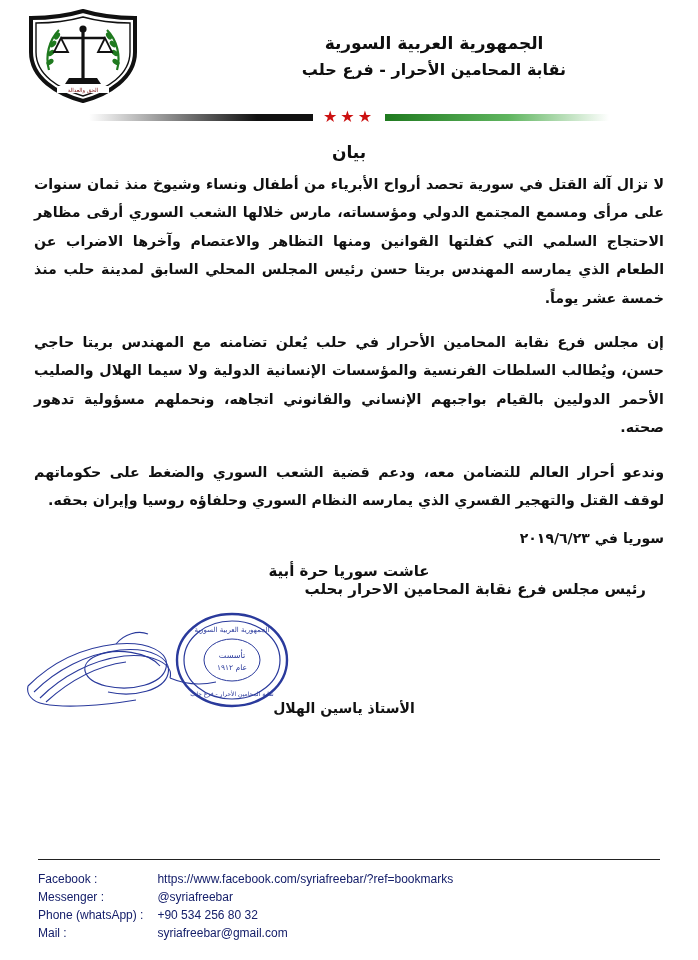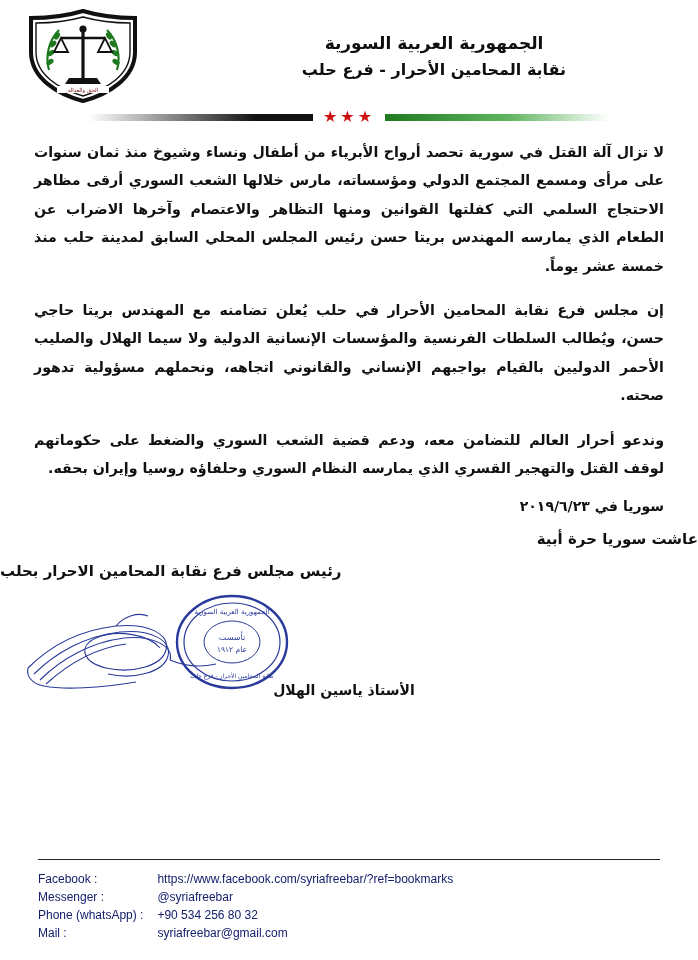--- a/index.html
+++ b/index.html
@@ -115,27 +115,28 @@
   .date-line {
     direction: rtl;
     text-align: right;
     padding: 0 34px;
     font-size: 14px;
     font-weight: bold;
     margin: 6px 0 16px 0;
   }
   .slogan {
     direction: rtl;
+    text-align: center;
     font-size: 15px;
     font-weight: bold;
-    margin: 10px 0 14px 0;
+    margin: 10px 0 0 0;
   }
   .signer-title {
     direction: rtl;
-    text-align: left;
+    text-align: right;
     font-size: 15px;
     font-weight: bold;
     margin: 0 0 0 0;
     padding-right: 52px;
   }
 
   
   .sign-area {
     position: relative;
     height: 140px;
@@ -244,20 +245,21 @@
       <div class="line2">نقابة المحامين الأحرار - فرع حلب</div>
     </div>
   </div>
 
   <div class="divider-row">
     <div class="bar left"></div>
     <div class="stars">★★★</div>
     <div class="bar right"></div>
   </div>
 
+  <div class="doc-title">بيان</div>
 
   <div class="content">
     <p>لا تزال آلة القتل في سورية تحصد أرواح الأبرياء من أطفال ونساء وشيوخ منذ ثمان سنوات على مرأى ومسمع المجتمع الدولي ومؤسساته، مارس خلالها الشعب السوري أرقى مظاهر الاحتجاج السلمي التي كفلتها القوانين ومنها التظاهر والاعتصام وآخرها الاضراب عن الطعام الذي يمارسه المهندس بريتا حسن رئيس المجلس المحلي السابق لمدينة حلب منذ خمسة عشر يوماً.</p>
     <p>إن مجلس فرع نقابة المحامين الأحرار في حلب يُعلن تضامنه مع المهندس بريتا حاجي حسن، ويُطالب السلطات الفرنسية والمؤسسات الإنسانية الدولية ولا سيما الهلال والصليب الأحمر الدوليين بالقيام بواجبهم الإنساني والقانوني اتجاهه، ونحملهم مسؤولية تدهور صحته.</p>
     <p>وندعو أحرار العالم للتضامن معه، ودعم قضية الشعب السوري والضغط على حكوماتهم لوقف القتل والتهجير القسري الذي يمارسه النظام السوري وحلفاؤه روسيا وإيران بحقه.</p>
   </div>
 
   <div class="date-line">سوريا في ٢٠١٩/٦/٢٣</div>
 
   <div class="slogan">عاشت سوريا حرة أبية</div>

